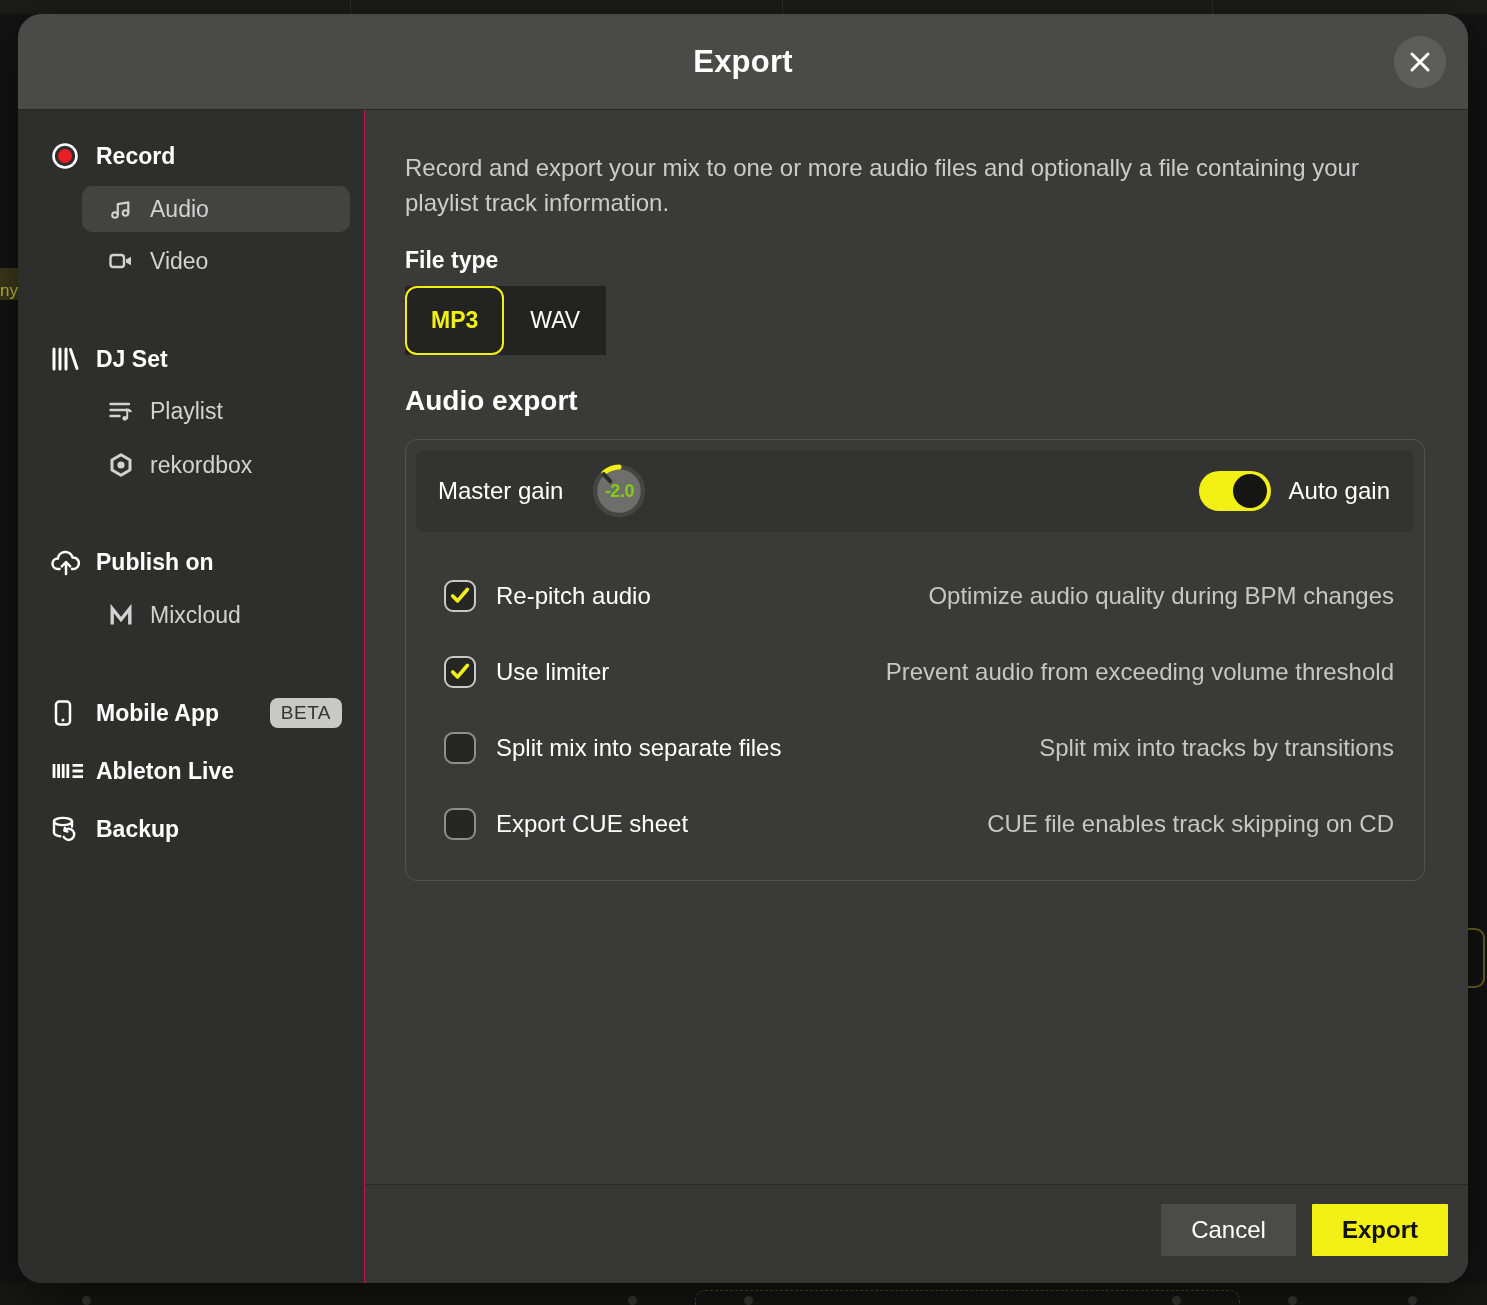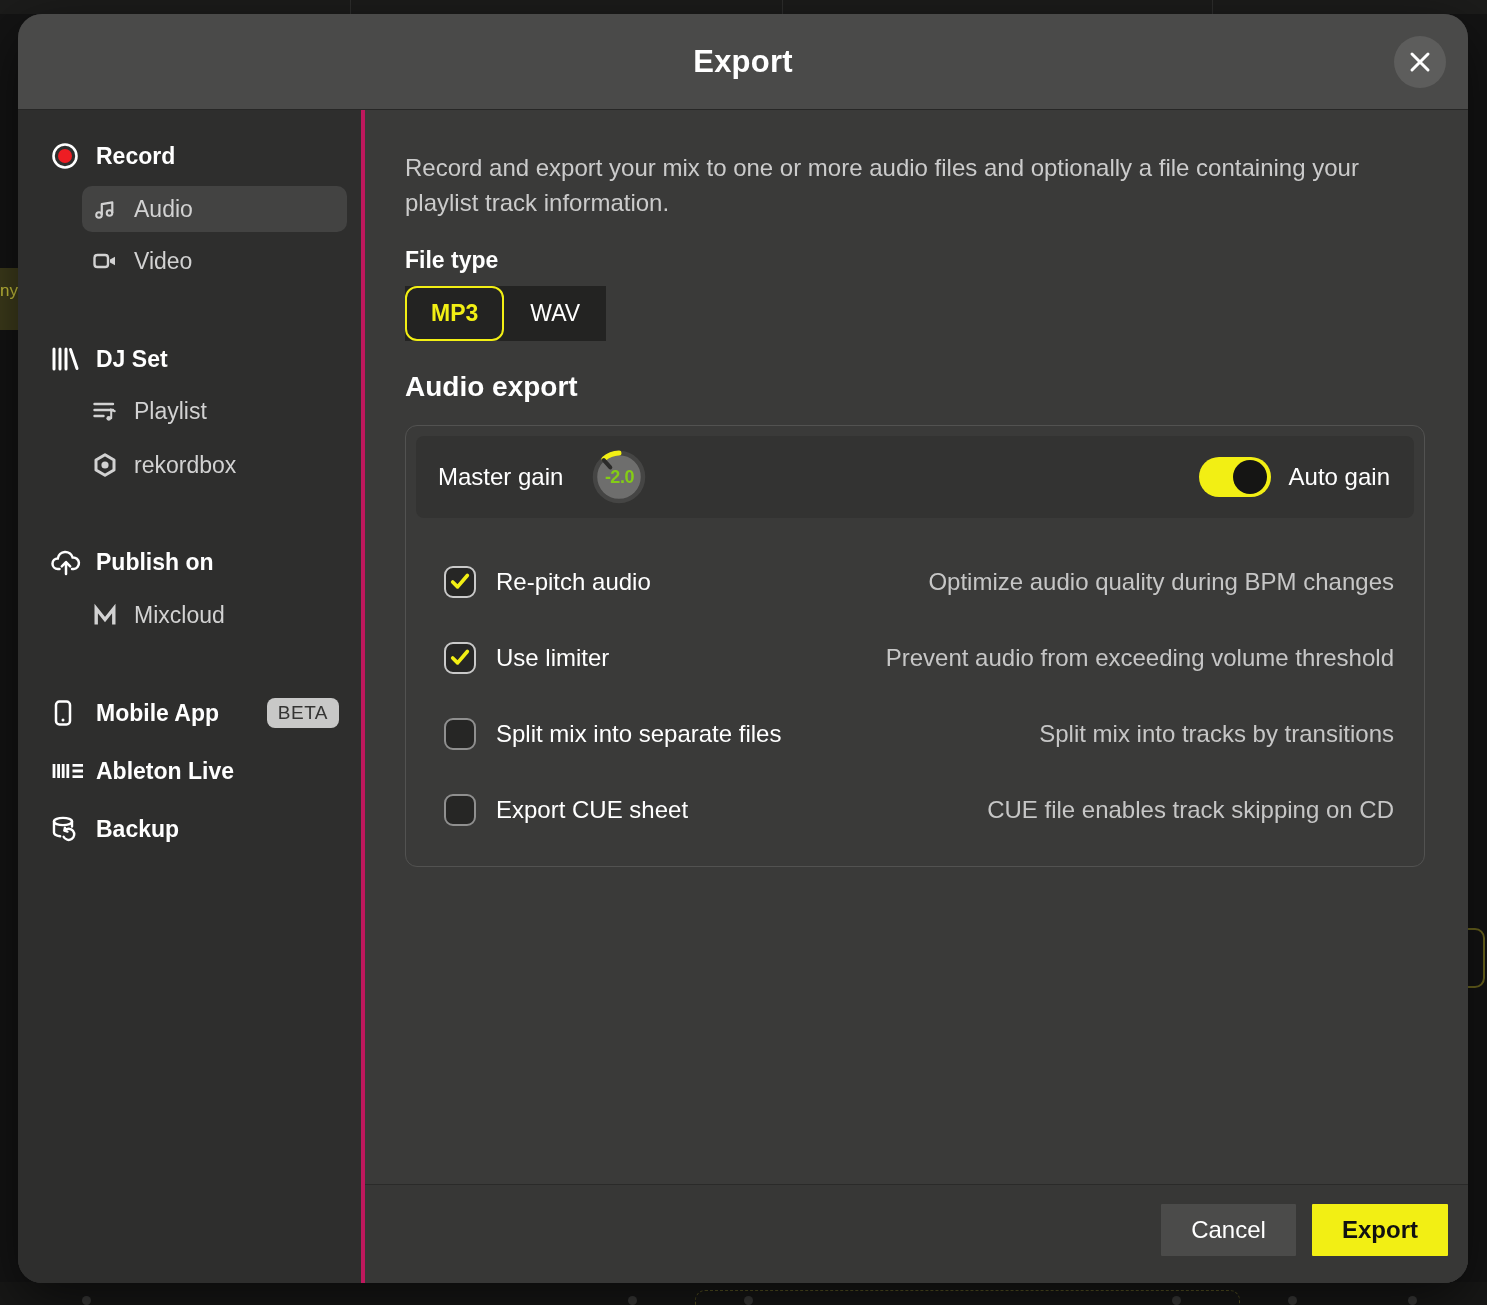--- a/index.html
+++ b/index.html
@@ -8,21 +8,21 @@
     font-family:"Liberation Sans", sans-serif;
     background:#141414;
     position:relative;
     color:#fff;
   }
 
   
   .underlay-top { position:absolute; left:0; top:0; width:100%; height:14px; background:#1c1c1b; }
   .underlay-top i { position:absolute; top:0; width:1px; height:14px; background:#2e2e2d; }
   .underlay-left-chip {
-    position:absolute; left:0; top:268px; width:18px; height:62px;
+    position:absolute; left:0; top:268px; width:18px; height:32px;
     background:#3f3d1c; color:#cfc83e; font-size:17px; line-height:46px; overflow:hidden;
   }
   .underlay-bottom { position:absolute; left:0; bottom:0; width:100%; height:23px; background:#181817; }
   .underlay-bottom .dash-box {
     position:absolute; left:695px; top:8px; width:545px; height:30px;
     border:1px dashed #5c5824; border-radius:10px;
   }
   .underlay-bottom .dot { position:absolute; top:14px; width:9px; height:9px; border-radius:50%; background:#3c3c3b; }
   .underlay-right-frag {
     position:absolute; right:2px; top:928px; width:30px; height:60px;
@@ -45,50 +45,50 @@
   .close-btn {
     position:absolute; right:22px; top:22px; width:52px; height:52px; border-radius:50%;
     background:#5d5d5c; border:none; cursor:pointer;
     display:flex; align-items:center; justify-content:center;
   }
 
   .dialog-body { flex:1; display:flex; min-height:0; }
 
   
   .sidebar {
-    width:347px; flex:0 0 347px; background:#2e2e2d; border-right:4px solid #be185d;
+    width:347px; flex:0 0 347px; background:#2e2e2d; border-right:1px solid #be185d;
     padding-top:24px; display:flex; flex-direction:column;
   }
   .side-item {
     display:flex; align-items:center; height:44px; cursor:pointer;
     padding-left:32px; color:#fff; font-size:23px; font-weight:600;
   }
   .side-item .icon { width:36px; display:flex; justify-content:flex-start; margin-right:10px; }
   .side-sub {
     display:flex; align-items:center; height:46px; cursor:pointer;
     margin-left:64px; margin-right:14px; border-radius:10px;
-    padding-left:10px; color:#d2d2d2; font-size:23px; font-weight:400;
+    padding-left:26px; color:#d2d2d2; font-size:23px; font-weight:400;
   }
   .side-sub .icon { width:32px; display:flex; margin-right:10px; }
   .side-sub.selected { background:#434342; }
   .beta-badge {
     margin-left:auto; margin-right:22px;
     background:#c8c8c7; color:#343433; font-size:19px; font-weight:500;
     padding:4px 11px; border-radius:8px; letter-spacing:.5px;
   }
   .mt8{margin-top:8px}.mt6{margin-top:6px}.mt7{margin-top:7px}
   .mt14{margin-top:14px}.mt52{margin-top:52px}.mt53{margin-top:53px}
 
   
   .main { flex:1; display:flex; flex-direction:column; min-width:0; background:#3a3a39; }
   .main-scroll { flex:1; padding:40px 44px 0 40px; }
   .description { font-size:24px; line-height:35px; color:#cbcbcb; max-width:1030px; }
   .section-label { margin-top:27px; font-size:23px; font-weight:700; color:#fff; }
   .segmented {
-    margin-top:12px; display:inline-flex; background:#232322; border-radius:0; height:55px;
+    margin-top:12px; display:inline-flex; background:#232322; border-radius:0; height:69px;
   }
   .segment {
     min-width:92px; padding:0 24px; border-radius:12px; border:2px solid transparent;
     background:transparent; font-size:23px; cursor:pointer;
     display:flex; align-items:center; justify-content:center;
     color:#ffffff; font-family:inherit;
   }
   .segment.selected {
     border-color:var(--accent-yellow,#e9e63e); color:var(--accent-yellow,#e9e63e); font-weight:700;
   }

